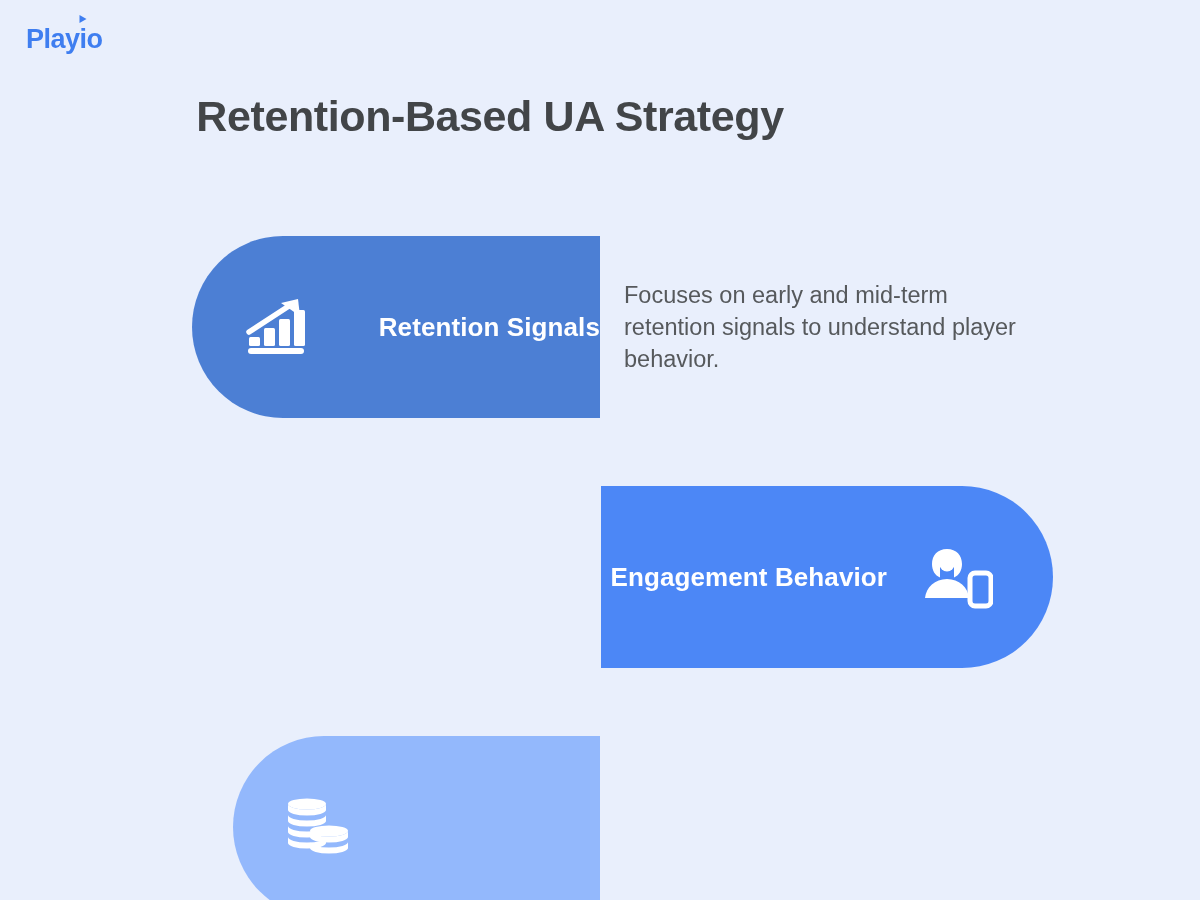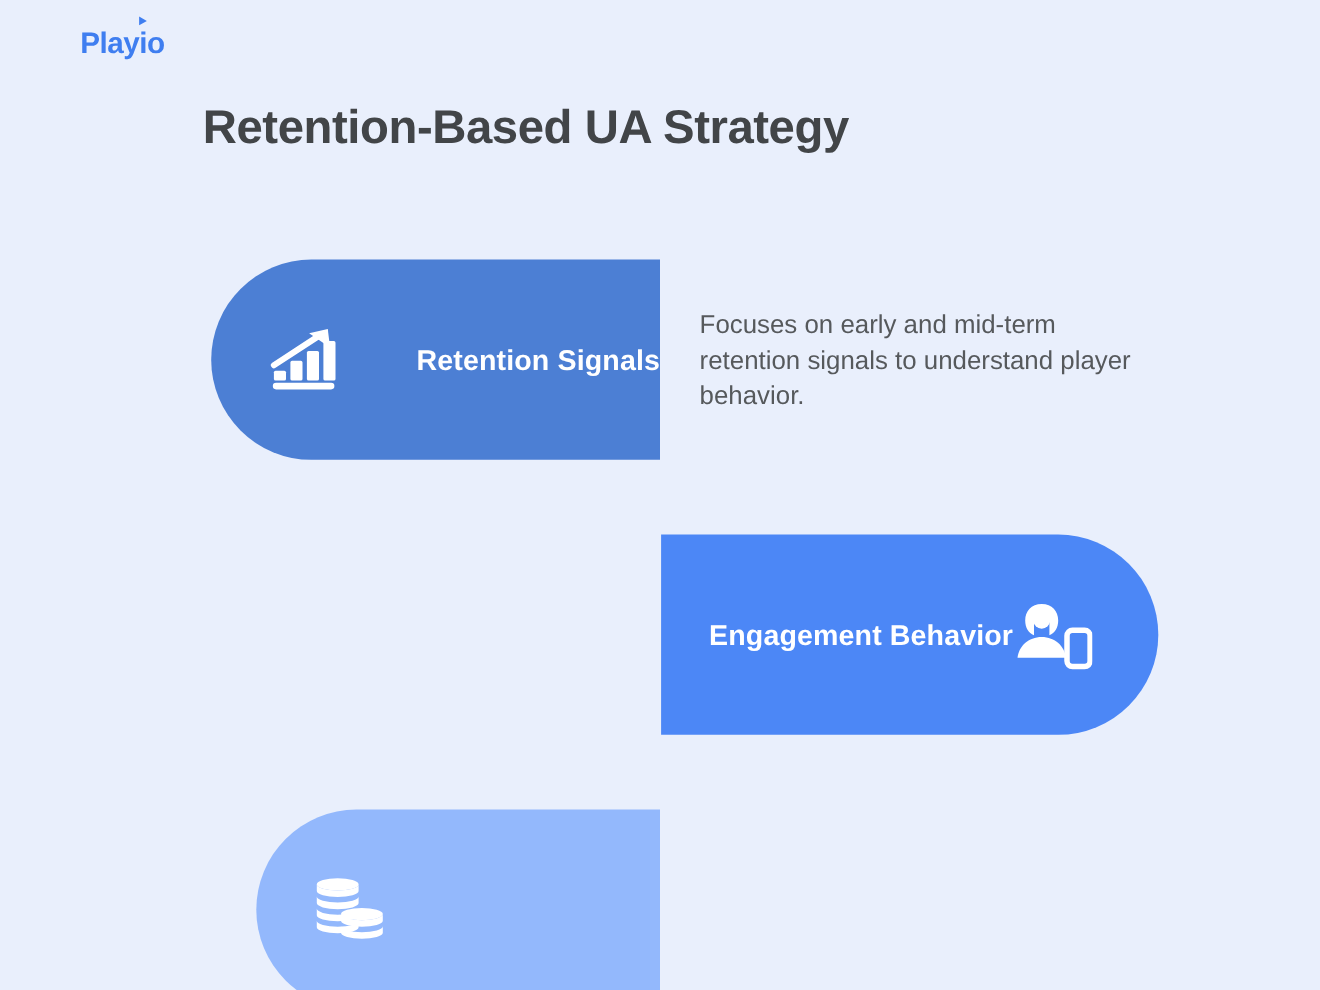--- a/index.html
+++ b/index.html
@@ -19,21 +19,20 @@
   
   .logo {
     position: absolute;
     left: 26px;
     top: 26px;
     font-size: 27px;
     font-weight: bold;
     color: #3f7ef0;
     letter-spacing: -0.5px;
     line-height: 1;
-    margin-left: 47px;
   }
   .logo .logo-mark {
     position: relative;
     display: inline-block;
   }
   .logo .play-dot {
     position: absolute;
     top: -11px;
     left: 50%;
     transform: translateX(-50%);
@@ -41,21 +40,21 @@
     height: 0;
     border-left: 7px solid #3f7ef0;
     border-top: 4.5px solid transparent;
     border-bottom: 4.5px solid transparent;
   }
 
   
   .page-title {
     position: absolute;
     top: 92px;
-    left: 4px;
+    left: 16px;
     width: 948px;
     text-align: center;
     font-size: 43px;
     font-weight: bold;
     color: #424548;
     letter-spacing: -0.4px;
   }
 
   
   .rows {
@@ -90,20 +89,21 @@
     justify-content: space-between;
     gap: 34px;
   }
 
   .pill-right {
     margin-left: 601px;
     width: 452px;
     border-radius: 0 91px 91px 0;
     padding-right: 60px;
     justify-content: flex-end;
+    gap: 34px;
     text-align: right;
   }
 
   .pill-label {
     color: #ffffff;
     font-size: 26px;
     font-weight: bold;
     letter-spacing: 0.1px;
     white-space: nowrap;
   }
@@ -122,21 +122,20 @@
   .desc {
     position: absolute;
     font-size: 23.5px;
     line-height: 1.37;
     color: #56595c;
   }
   .desc-right {
     left: 624px;
     width: 400px;
     text-align: left;
-    margin-left: 12px;
   }
   .desc-left {
     left: 176px;
     width: 400px;
     text-align: right;
   }
 
   
   .r1 .pill-left { margin-left: 192px; width: 408px; }
   .r2 .pill-right { margin-left: 601px; width: 452px; }

